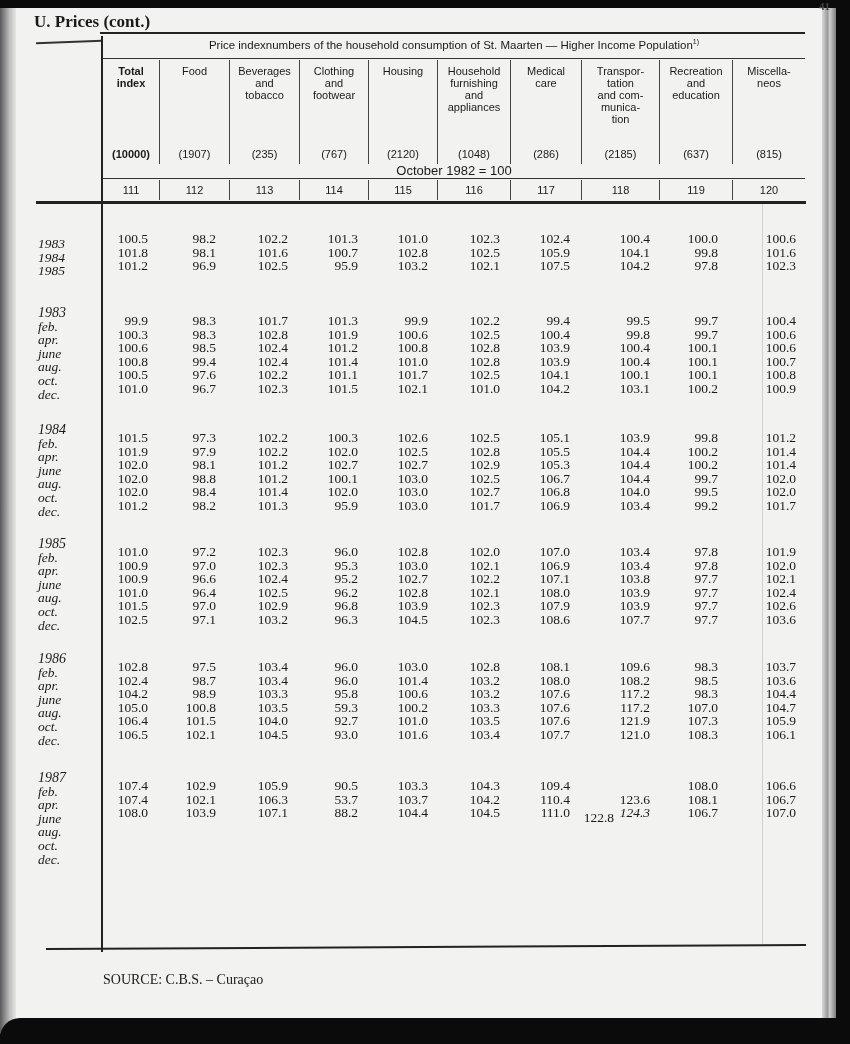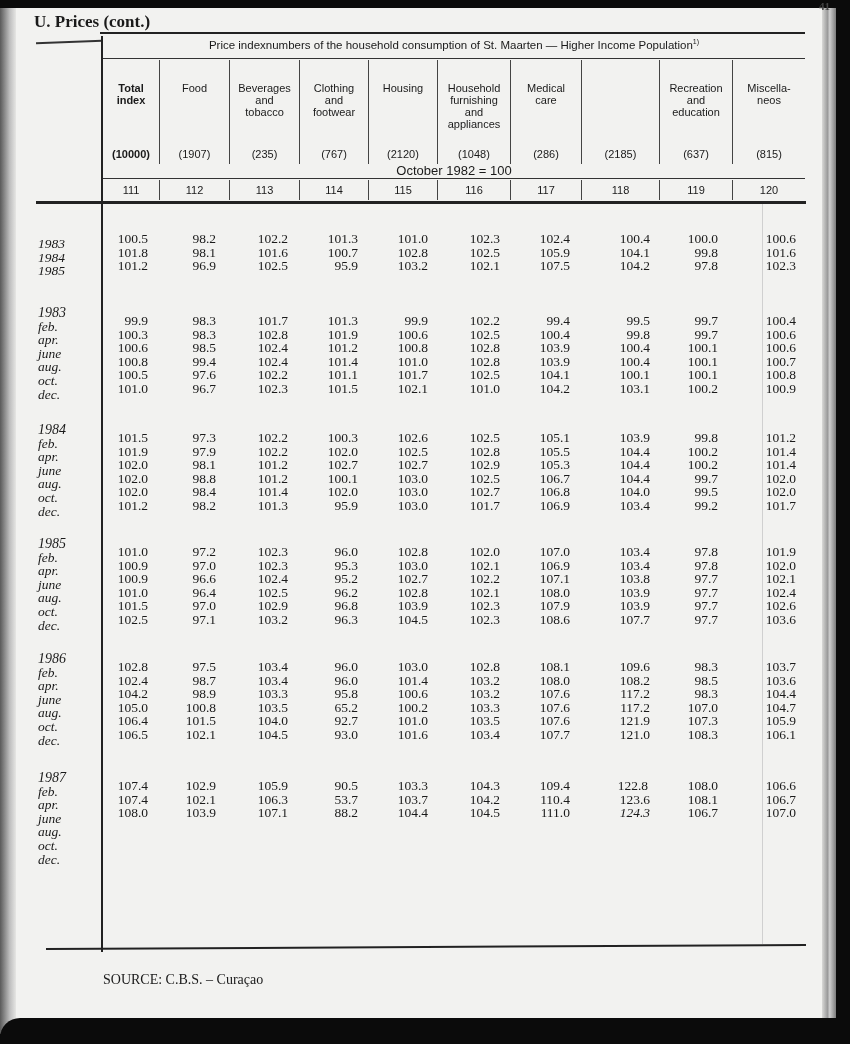--- a/index.html
+++ b/index.html
@@ -44,21 +44,21 @@
     position: absolute; left: 103px; top: 38px; width: 702px; text-align: center;
     font-family: "Liberation Sans", sans-serif; font-size: 11.5px;
   }
   .header-title sup { font-size: 7px; }
   .title-rule { position: absolute; left: 103px; top: 58px; width: 702px; height: 1px; background: #333; }
   .colhead {
     position: absolute; top: 60px; height: 104px;
     font-family: "Liberation Sans", sans-serif; font-size: 11px; line-height: 12px;
     text-align: center; border-right: 1px solid #444; box-sizing: border-box;
   }
-  .colhead .lbl { display: block; padding-top: 22px; }
+  .colhead .lbl { display: block; padding-top: 5px; }
   .colhead .wt { position: absolute; bottom: 4px; left: 0; right: 0; text-align: center; }
   .colhead.bold .lbl, .colhead.bold .wt { font-weight: bold; }
   .base-line {
     position: absolute; left: 103px; top: 163px; width: 702px; text-align: center;
     font-family: "Liberation Sans", sans-serif; font-size: 13px;
   }
   .num-rule-top { position: absolute; left: 103px; top: 178px; width: 702px; height: 1px; background: #333; }
   .colnum {
     position: absolute; top: 180px; height: 20px;
     font-family: "Liberation Sans", sans-serif; font-size: 11px; line-height: 20px;
@@ -127,20 +127,21 @@
     </div>
     <div class="colhead" style="left: 438px; width: 73px;">
       <span class="lbl"><span>Household</span><br><span>furnishing</span><br><span>and</span><br><span>appliances</span><br></span>
       <span class="wt">(1048)</span>
     </div>
     <div class="colhead" style="left: 511px; width: 71px;">
       <span class="lbl"><span>Medical</span><br><span>care</span><br></span>
       <span class="wt">(286)</span>
     </div>
     <div class="colhead" style="left: 582px; width: 78px;">
+      <span class="lbl"><span>Transpor-</span><br><span>tation</span><br><span>and com-</span><br><span>munica-</span><br><span>tion</span><br></span>
       <span class="wt">(2185)</span>
     </div>
     <div class="colhead" style="left: 660px; width: 73px;">
       <span class="lbl"><span>Recreation</span><br><span>and</span><br><span>education</span><br></span>
       <span class="wt">(637)</span>
     </div>
     <div class="colhead" style="left: 733px; width: 72px; border-right: none;">
       <span class="lbl"><span>Miscella-</span><br><span>neos</span><br></span>
       <span class="wt">(815)</span>
     </div>
@@ -499,21 +500,21 @@
         <span class="cell" style="left: 448px;">103.2</span>
         <span class="cell" style="left: 518px;">107.6</span>
         <span class="cell" style="left: 598px;">117.2</span>
         <span class="cell" style="left: 666px;">98.3</span>
         <span class="cell" style="left: 744px;">104.4</span>
       </div>
       <div style="position: absolute; top: 40.8px;">
         <span class="cell" style="left: 96px;">105.0</span>
         <span class="cell" style="left: 164px;">100.8</span>
         <span class="cell" style="left: 236px;">103.5</span>
-        <span class="cell" style="left: 306px;">65.2</span>
+        <span class="cell" style="left: 306px;">59.3</span>
         <span class="cell" style="left: 376px;">100.2</span>
         <span class="cell" style="left: 448px;">103.3</span>
         <span class="cell" style="left: 518px;">107.6</span>
         <span class="cell" style="left: 598px;">117.2</span>
         <span class="cell" style="left: 666px;">107.0</span>
         <span class="cell" style="left: 744px;">104.7</span>
       </div>
       <div style="position: absolute; top: 54.4px;">
         <span class="cell" style="left: 96px;">106.4</span>
         <span class="cell" style="left: 164px;">101.5</span>
@@ -550,21 +551,21 @@
     </div>
     <div class="block" style="left: 0px; top: 779px;">
       <div style="position: absolute; top: 0px;">
         <span class="cell" style="left: 96px;">107.4</span>
         <span class="cell" style="left: 164px;">102.9</span>
         <span class="cell" style="left: 236px;">105.9</span>
         <span class="cell" style="left: 306px;">90.5</span>
         <span class="cell" style="left: 376px;">103.3</span>
         <span class="cell" style="left: 448px;">104.3</span>
         <span class="cell" style="left: 518px;">109.4</span>
-        <span class="cell" style="left: 596px;">122.8</span>
+        <span class="cell" style="left: 562px; margin-top: 32px;">122.8</span>
         <span class="cell" style="left: 666px;">108.0</span>
         <span class="cell" style="left: 744px;">106.6</span>
       </div>
       <div style="position: absolute; top: 13.6px;">
         <span class="cell" style="left: 96px;">107.4</span>
         <span class="cell" style="left: 164px;">102.1</span>
         <span class="cell" style="left: 236px;">106.3</span>
         <span class="cell" style="left: 306px;">53.7</span>
         <span class="cell" style="left: 376px;">103.7</span>
         <span class="cell" style="left: 448px;">104.2</span>

